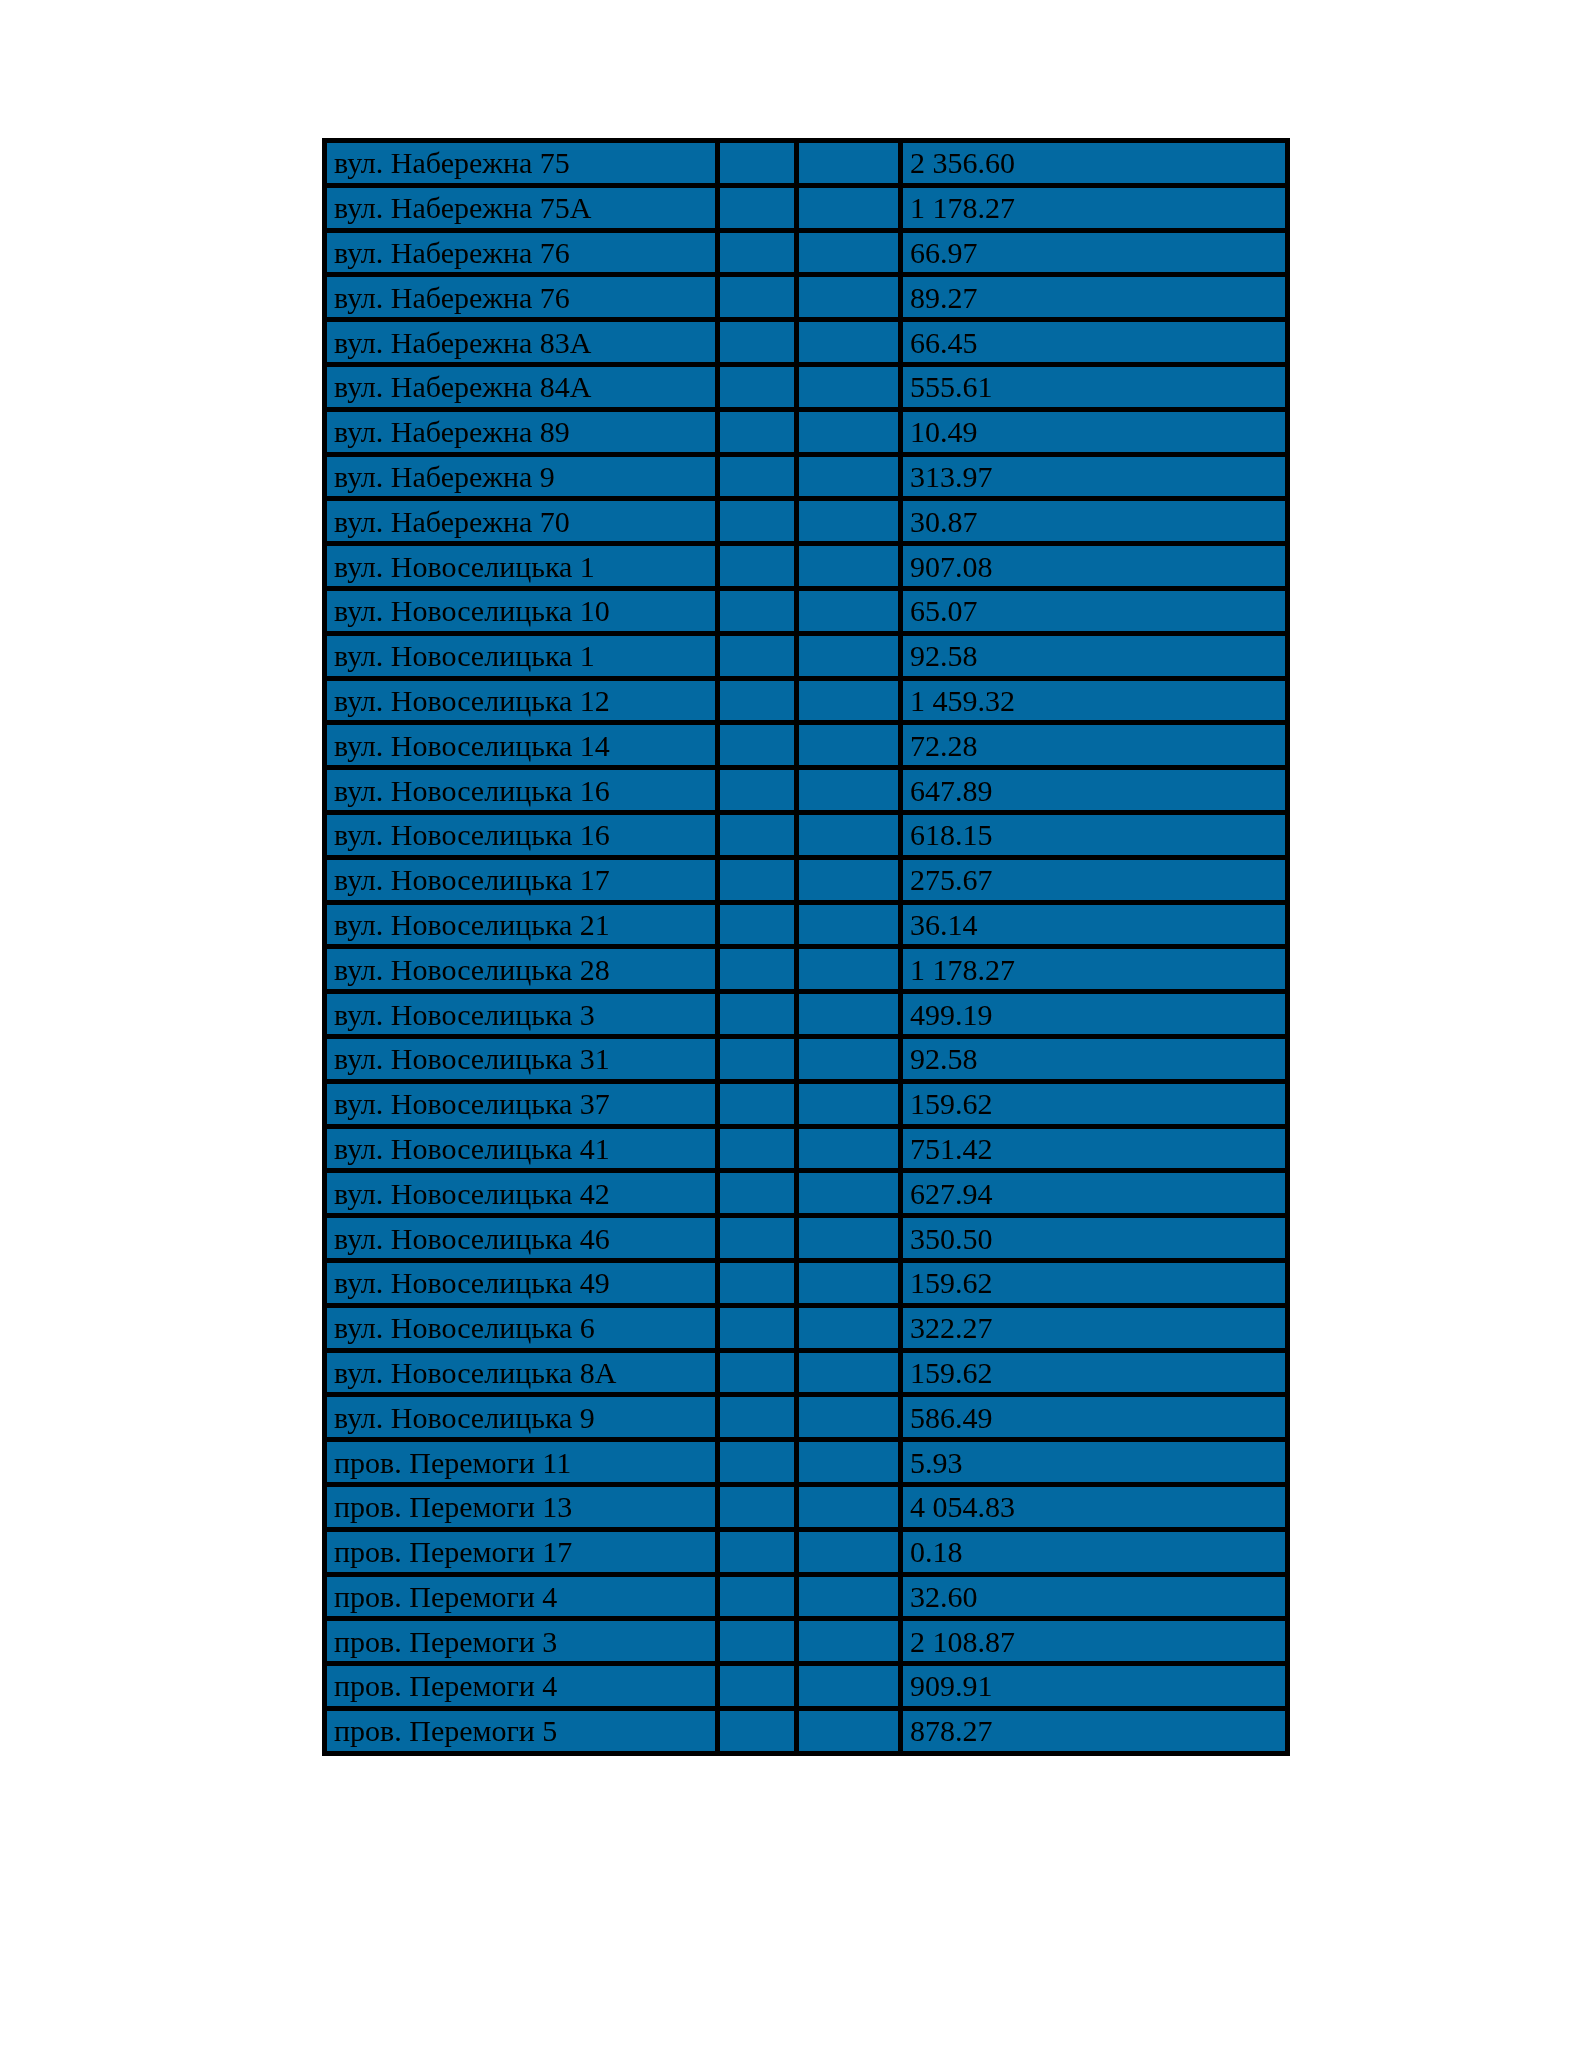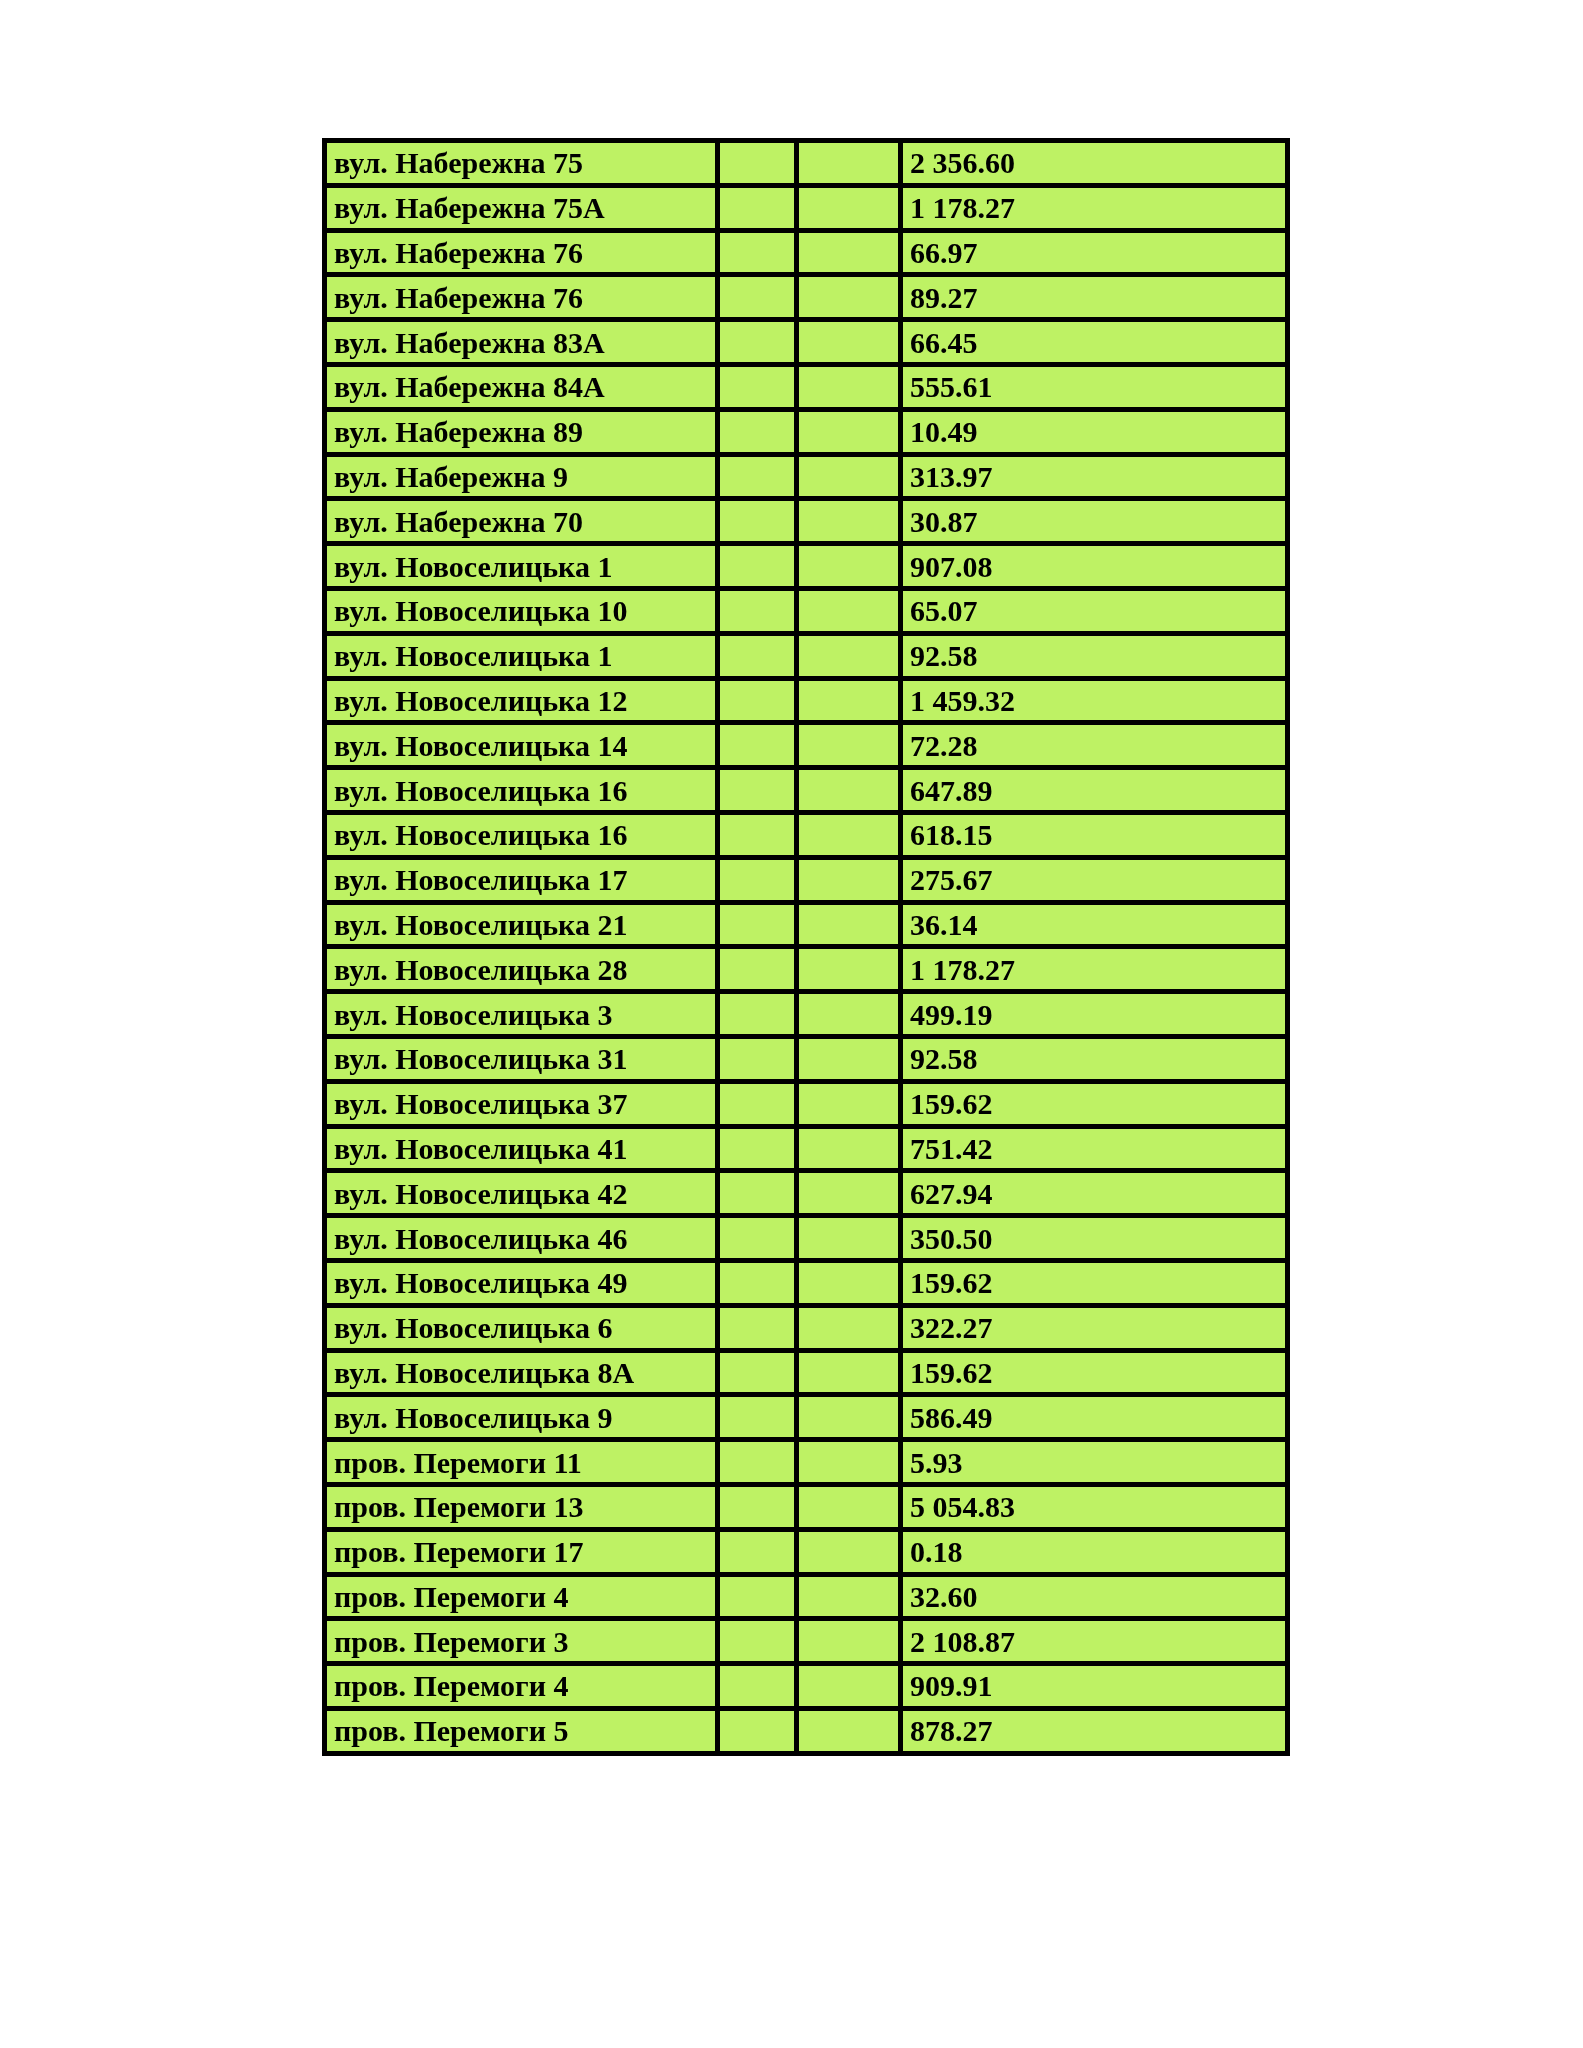--- a/index.html
+++ b/index.html
@@ -21,22 +21,21 @@
     height: 2048px;
     background: #ffffff;
   }
   table.data-table {
     position: absolute;
     left: 322px;
     top: 138px;
     width: 915px;
     border-collapse: collapse;
     table-layout: fixed;
-    background: #bef264;
-    font-weight: bold;
+    background: #0369a1;
   }
   table.data-table td {
     border: 5px solid #000000;
     height: 39.8px;
     padding: 0 0 0 7px;
     font-size: 30px;
     line-height: 1.1;
     vertical-align: middle;
     white-space: nowrap;
     overflow: hidden;
@@ -230,21 +229,21 @@
         <tr>
           <td class="col-address">пров. Перемоги 11</td>
           <td class="col-blank1"></td>
           <td class="col-blank2"></td>
           <td class="col-amount">5.93</td>
         </tr>
         <tr>
           <td class="col-address">пров. Перемоги 13</td>
           <td class="col-blank1"></td>
           <td class="col-blank2"></td>
-          <td class="col-amount">5 054.83</td>
+          <td class="col-amount">4 054.83</td>
         </tr>
         <tr>
           <td class="col-address">пров. Перемоги 17</td>
           <td class="col-blank1"></td>
           <td class="col-blank2"></td>
           <td class="col-amount">0.18</td>
         </tr>
         <tr>
           <td class="col-address">пров. Перемоги 4</td>
           <td class="col-blank1"></td>

